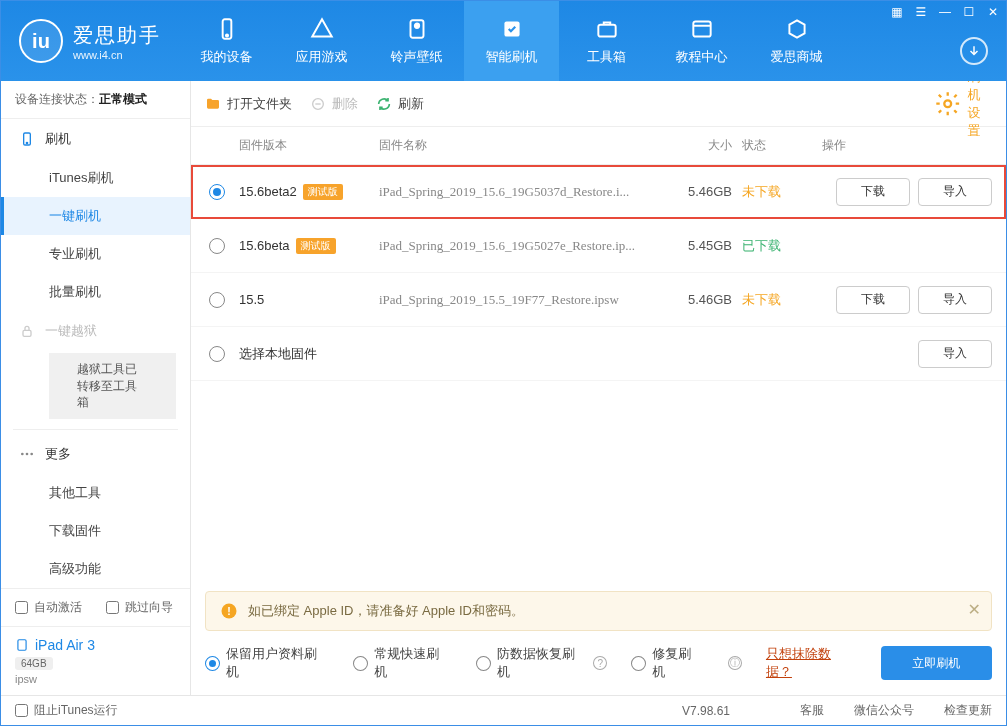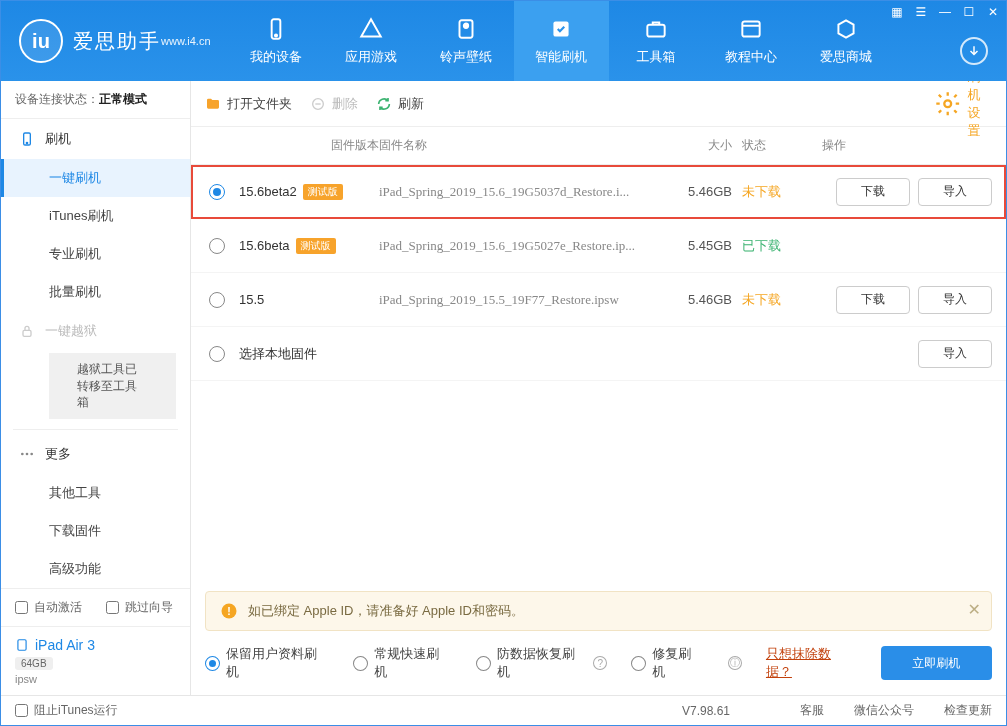--- a/index.html
+++ b/index.html
@@ -3,21 +3,21 @@
 <meta charset="utf-8">
 <style>
 * { margin: 0; padding: 0; box-sizing: border-box; font-family: "Microsoft YaHei", "PingFang SC", Arial, sans-serif; }
 body { width: 1007px; height: 726px; overflow: hidden; background: #fff; font-size: 13px; color: #333; }
 .app { display: flex; flex-direction: column; height: 100%; border: 1px solid #3b8ee6; }
 
 
 .titlebar { height: 80px; background: linear-gradient(180deg, #1e88e5, #2a92ea); display: flex; align-items: stretch; color: #fff; position: relative; }
 .logo-area { display: flex; align-items: center; padding: 0 18px; gap: 10px; }
 .logo-circle { width: 44px; height: 44px; border: 2px solid #fff; border-radius: 50%; display: flex; align-items: center; justify-content: center; font-weight: bold; font-size: 20px; background: rgba(255,255,255,.1); }
-.logo-text { display: flex; flex-direction: row; align-items: center; }
+.logo-text { display: flex; flex-direction: column; }
 .logo-text .cn { font-size: 20px; font-weight: 500; letter-spacing: 2px; }
 .logo-text .en { font-size: 11px; opacity: .9; }
 .nav-tabs { display: flex; align-items: stretch; }
 .nav-tab { width: 95px; display: flex; flex-direction: column; align-items: center; justify-content: center; gap: 6px; cursor: pointer; font-size: 13px; }
 .nav-tab.selected { background: #3ba0f0; }
 .nav-tab svg { width: 26px; height: 26px; }
 .window-controls { position: absolute; top: 4px; right: 6px; display: flex; gap: 10px; font-size: 12px; color: #fff; }
 .window-controls span { cursor: pointer; width: 14px; text-align: center; }
 .download-circle { position: absolute; right: 18px; top: 36px; width: 28px; height: 28px; border: 2px solid rgba(255,255,255,.8); border-radius: 50%; display: flex; align-items: center; justify-content: center; cursor: pointer; }
 
@@ -42,21 +42,21 @@
 .device-panel .model { font-size: 11px; color: #888; margin-top: 3px; }
 
 .content { flex: 1; display: flex; flex-direction: column; min-width: 0; }
 .toolbar { height: 46px; border-bottom: 1px solid #eee; display: flex; align-items: center; padding: 0 14px; gap: 18px; font-size: 13px; }
 .tool-btn { display: flex; align-items: center; gap: 6px; cursor: pointer; color: #444; }
 .tool-btn.disabled { color: #bbb; cursor: default; }
 .tool-btn svg { width: 16px; height: 16px; }
 .tool-right { margin-left: auto; color: #f5a623; display: flex; align-items: center; gap: 6px; cursor: pointer; }
 
 .table-head { height: 38px; border-bottom: 1px solid #eee; display: flex; align-items: center; padding: 0 14px 0 48px; font-size: 12px; color: #888; }
-.col-ver { width: 140px; text-align: right; }
+.col-ver { width: 140px; }
 .col-name { flex: 1; }
 .col-size { width: 76px; text-align: right; padding-right: 10px; }
 .col-status { width: 80px; }
 .col-ops { width: 170px; }
 
 .rows { }
 .row { min-height: 54px; display: flex; align-items: center; padding: 0 14px 0 16px; border-bottom: 1px solid #f4f4f4; }
 .row.highlighted { outline: 2px solid #e84a3a; outline-offset: -2px; }
 .radio { width: 20px; height: 18px; display: inline-flex; align-items: center; justify-content: center; margin-right: 12px; cursor: pointer; }
 .radio-outer { width: 16px; height: 16px; border: 1.5px solid #888; border-radius: 50%; display: flex; align-items: center; justify-content: center; }
@@ -173,22 +173,22 @@
         <span>设备连接状态：</span><b>正常模式</b>
       </div>
 
       <div class="side-item header">
         <svg viewBox="0 0 24 24" fill="none" stroke="#1e88e5" stroke-width="2">
             <rect x="7" y="3" width="10" height="18" rx="2"></rect>
             <circle cx="12" cy="18" r="1" fill="#1e88e5"></circle>
           </svg>
         <span>刷机</span>
       </div>
+      <div class="side-sub">iTunes刷机</div>
       <div class="side-sub selected">一键刷机</div>
-      <div class="side-sub">iTunes刷机</div>
       <div class="side-sub">专业刷机</div>
       <div class="side-sub">批量刷机</div>
 
       <div class="side-item header side-disabled">
         <svg viewBox="0 0 24 24" fill="none" stroke="#ccc" stroke-width="2">
             <rect x="6" y="11" width="12" height="9" rx="2"></rect>
             <path d="M9 11V8a3 3 0 0 1 6 0v3"></path>
           </svg>
         <span>一键越狱</span>
       </div>

